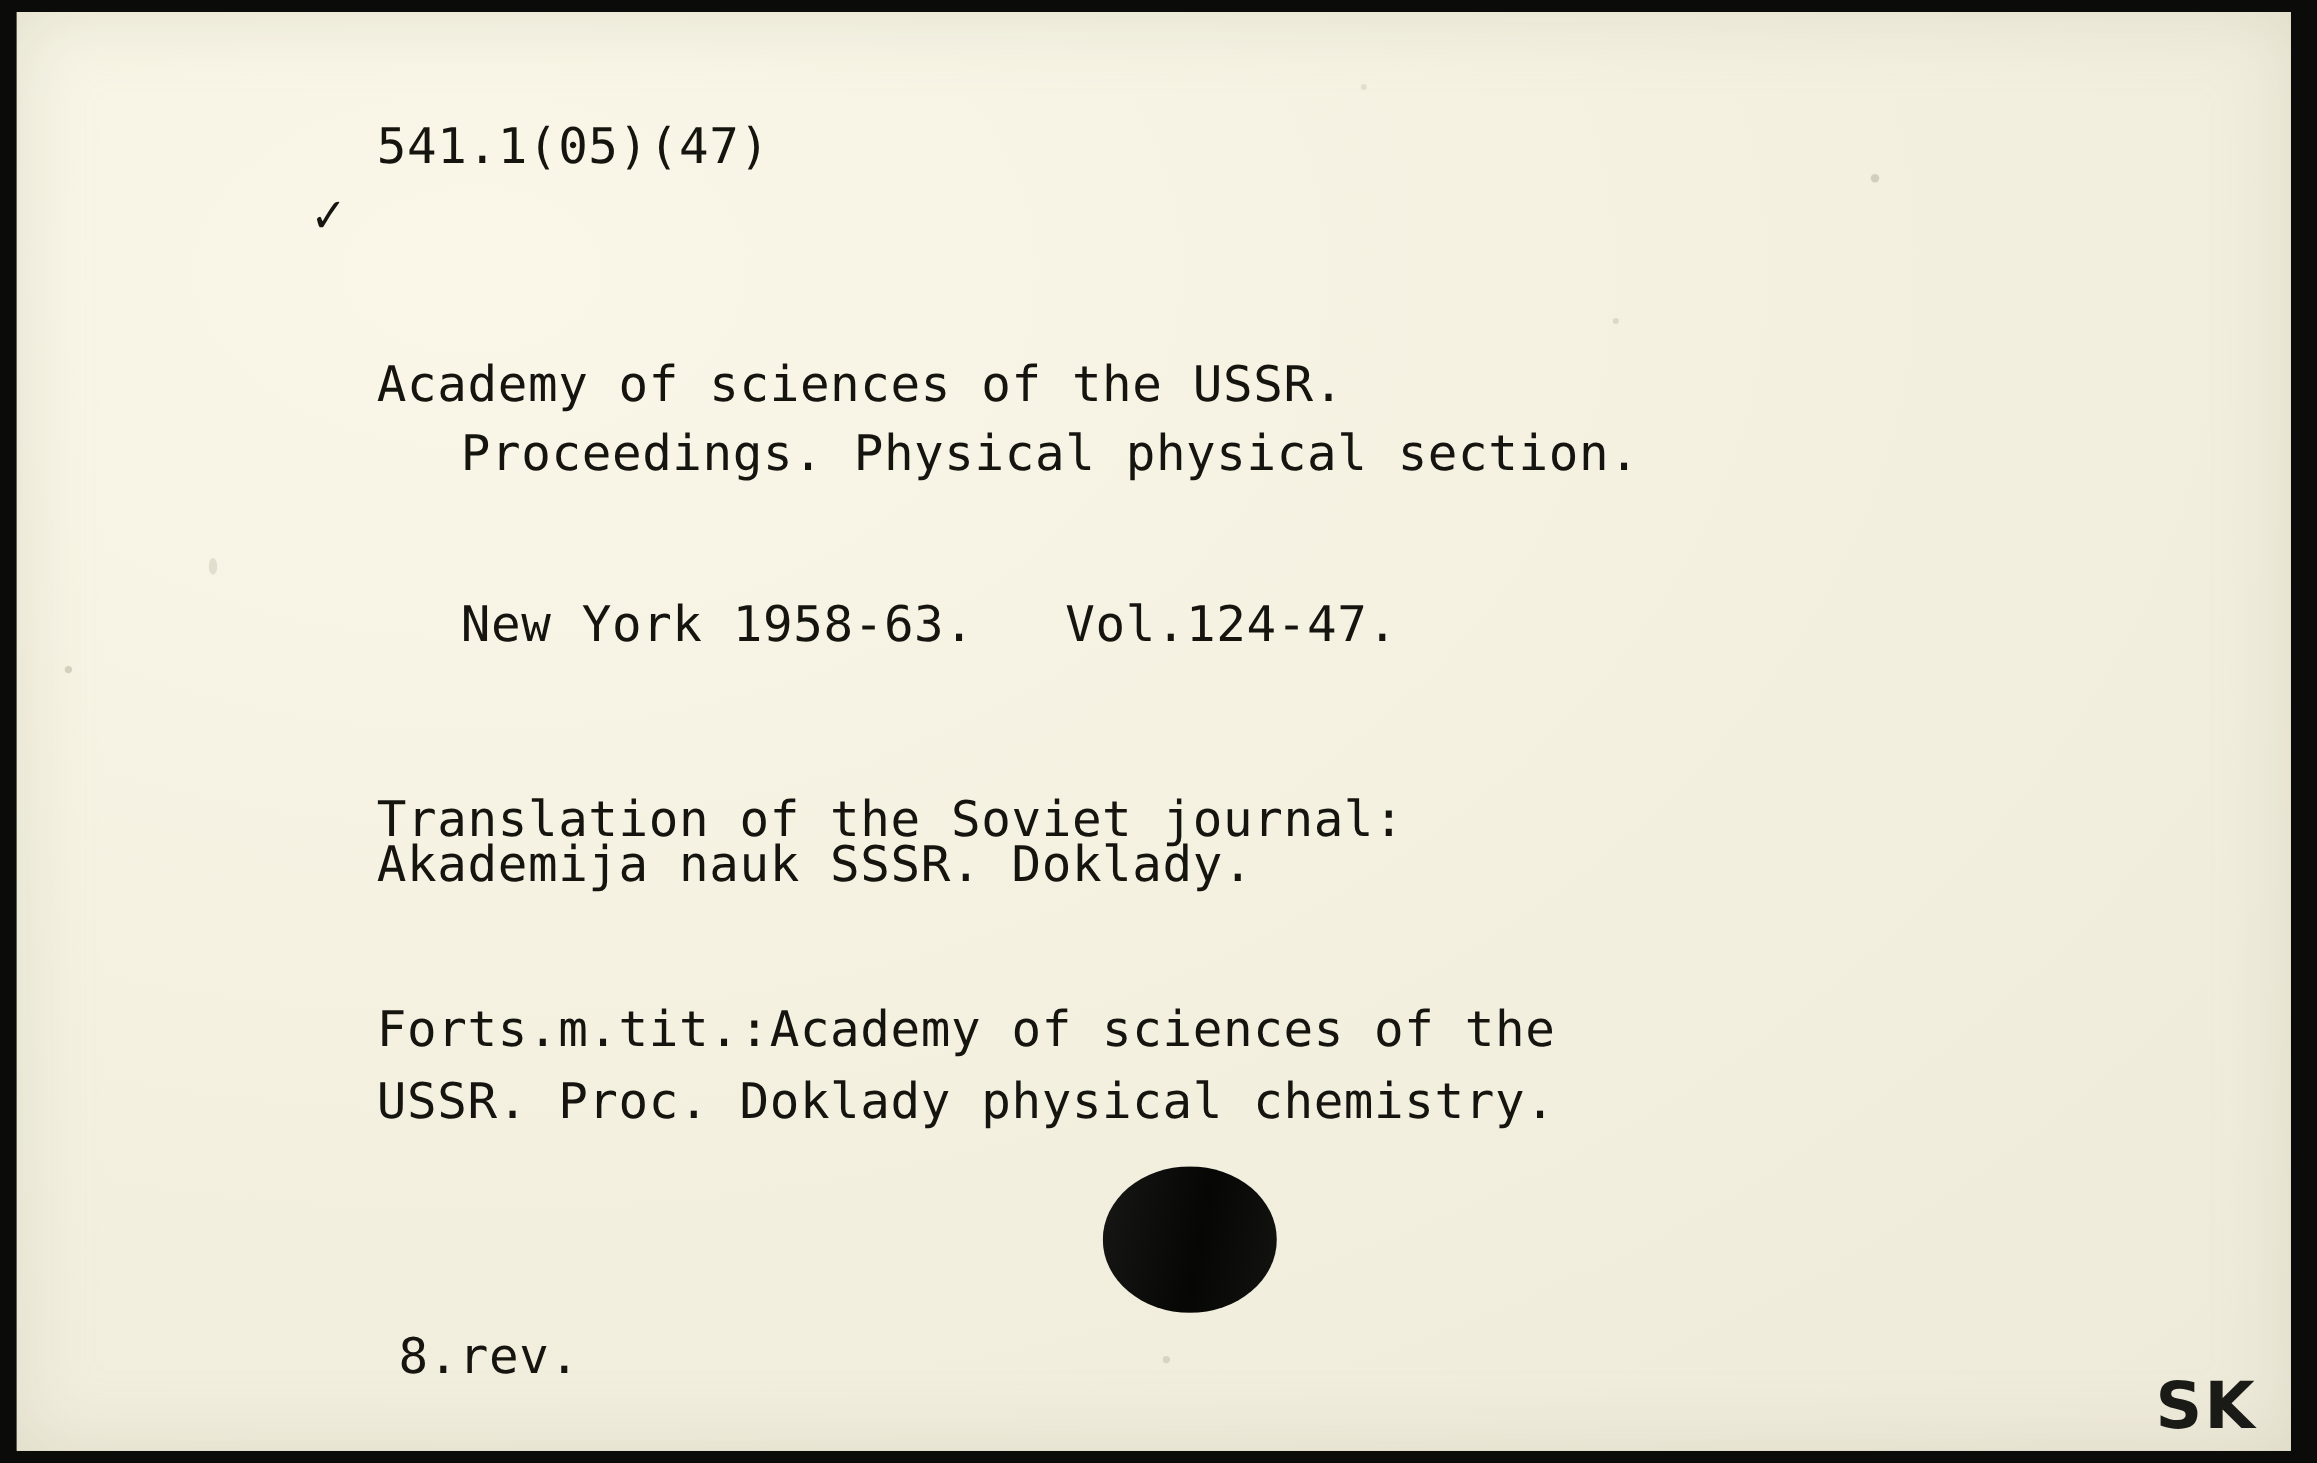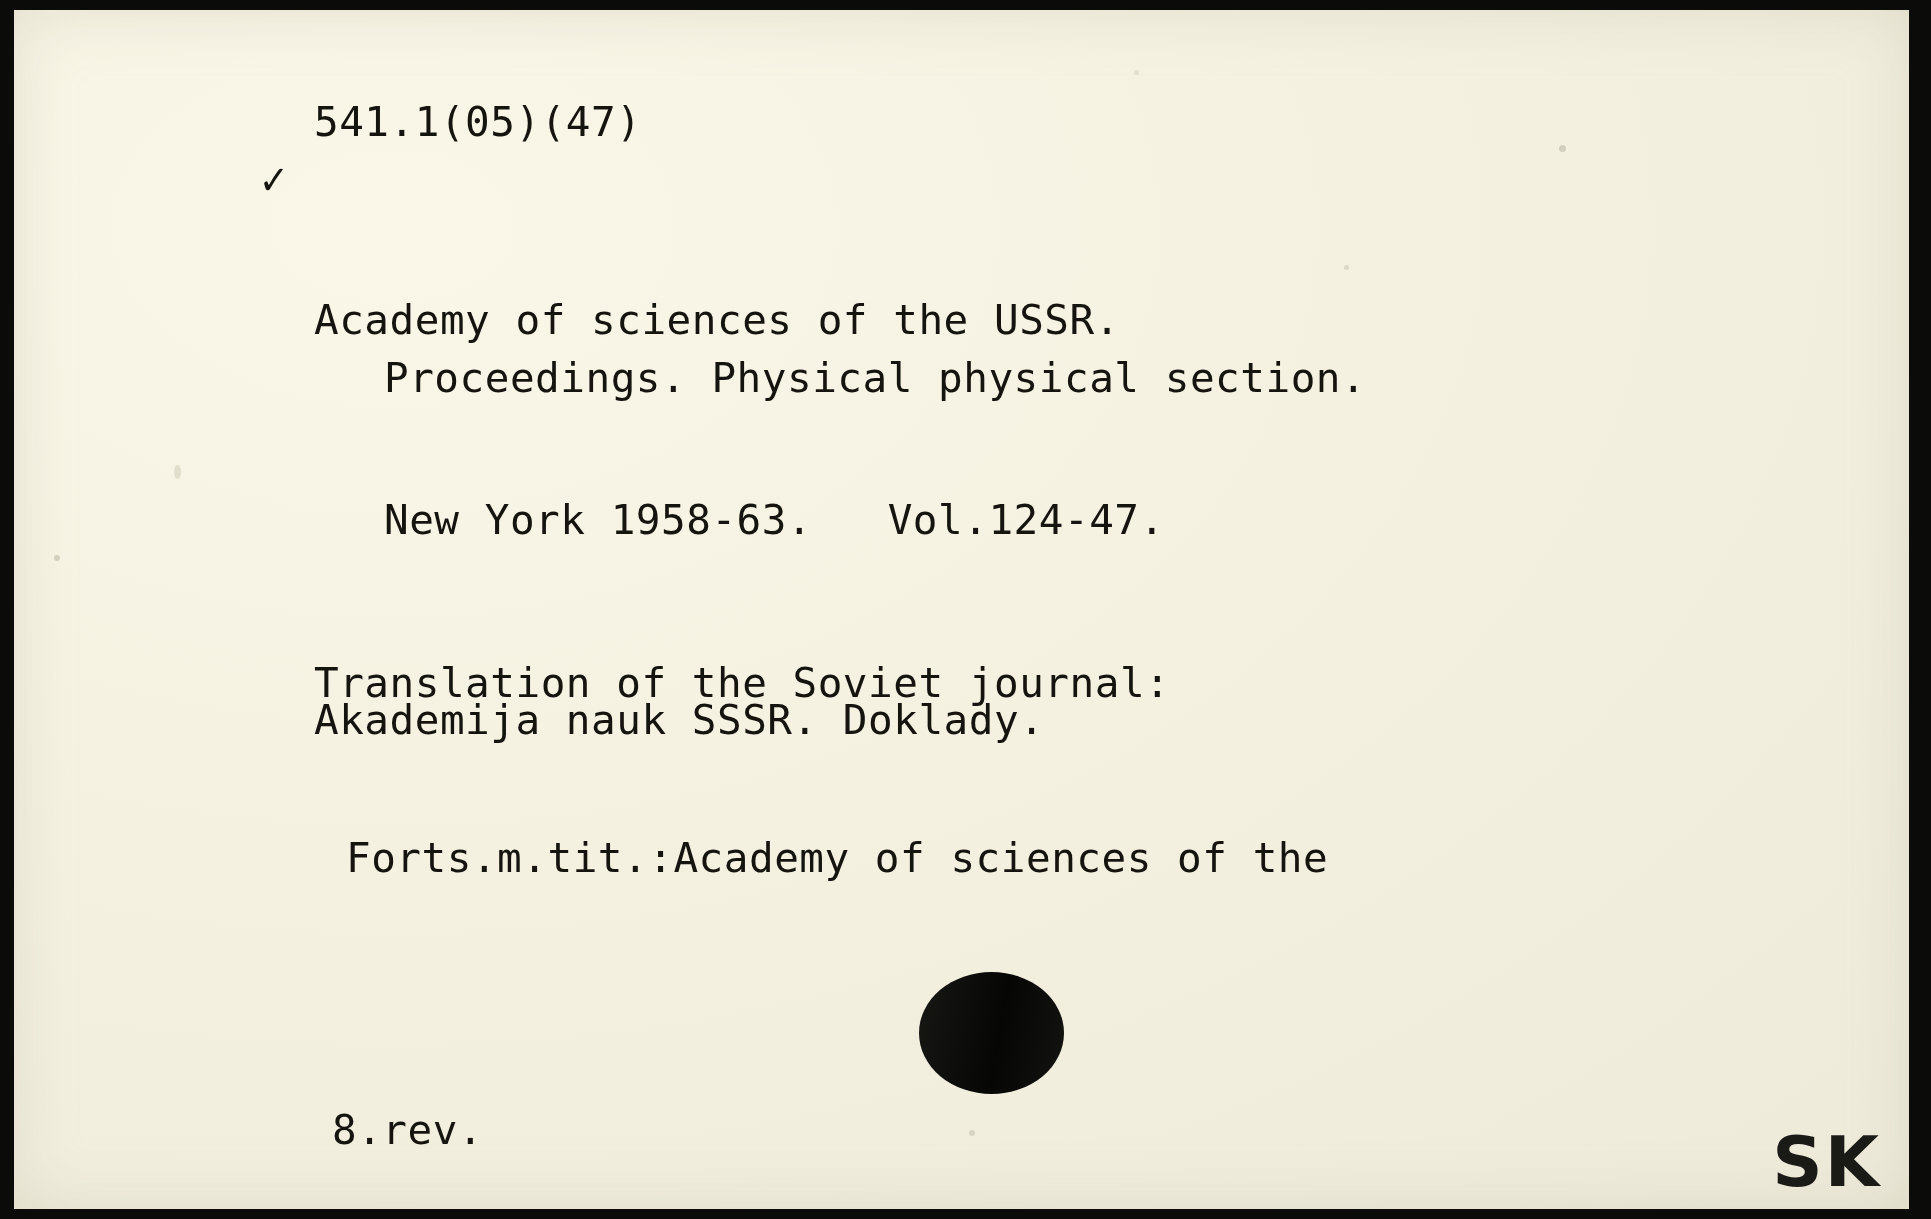--- a/index.html
+++ b/index.html
@@ -73,21 +73,21 @@
     font-family: "DejaVu Serif", serif;
     color: #16150f;
     transform: scaleX(0.9);
   }
 
   .title-1   { left: 300px; top: 290px; text-align: right; }
   .title-2   { left: 370px; top: 348px; }
   .imprint   { left: 370px; top: 490px; }
   .note-1    { left: 300px; top: 630px; margin-top: 23px; }
   .note-2    { left: 300px; top: 690px; }
-  .note-3    { left: 300px; top: 828px; margin-left: 32px; }
+  .note-3    { left: 300px; top: 828px; }
   .note-4    { left: 300px; top: 888px; }
   .tracing   { left: 318px; top: 1100px; }
 
   
   .punch-hole {
     position: absolute;
     left: 905px;
     top: 962px;
     width: 145px;
     height: 122px;
@@ -96,21 +96,21 @@
     background-image: linear-gradient(100deg, #171714 0%, #060605 55%, #131310 100%);
   }
 
   
   .stamp {
     position: absolute;
     right: 28px;
     bottom: 6px;
     font-family: "DejaVu Sans", sans-serif;
     font-weight: bold;
-    font-size: 70px;
+    font-size: 54px;
     letter-spacing: 2px;
     color: #1a1a16;
   }
 </style>
 </head>
 <body>
 
 <div class="photo-frame">
 
   <div class="card">
@@ -130,20 +130,21 @@
 
       <div class="line title-1">Academy of sciences of the USSR.</div>
       <div class="line title-2">Proceedings. Physical physical section.</div>
 
       <div class="line imprint">New York 1958-63.   Vol.124-47.</div>
 
       <div class="line note-1">Translation of the Soviet journal:</div>
       <div class="line note-2">Akademija nauk SSSR. Doklady.</div>
 
       <div class="line note-3">Forts.m.tit.:Academy of sciences of the</div>
+      <div class="line note-4">USSR. Proc. Doklady physical chemistry.</div>
 
       <div class="line tracing">8.rev.</div>
     </div>
 
     <div class="punch-hole"></div>
 
     <div class="stamp">SK</div>
   </div>
 </div>
 

